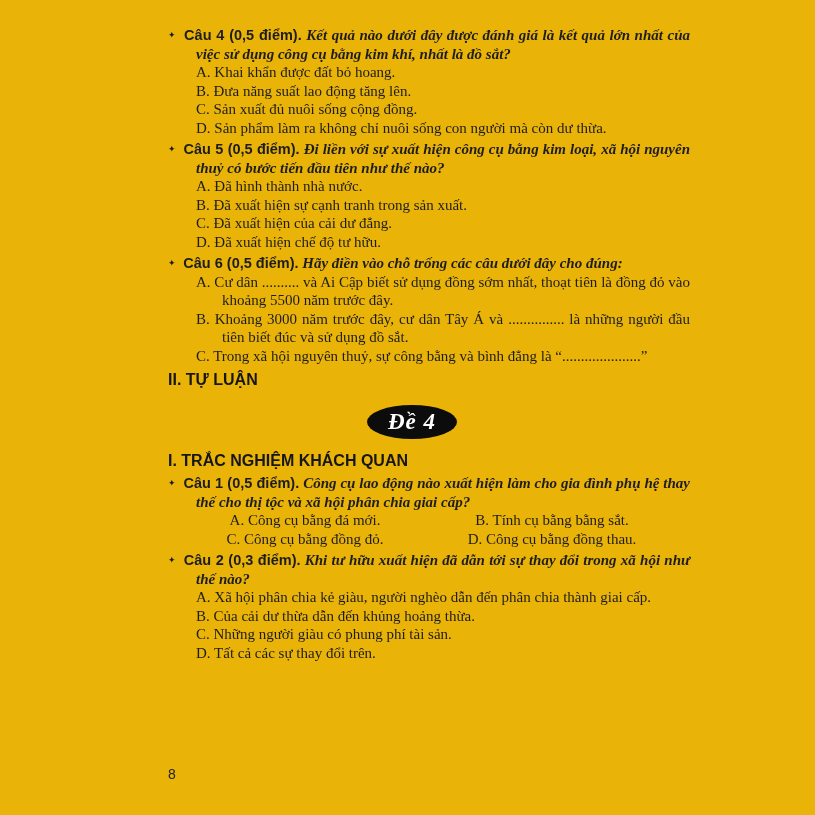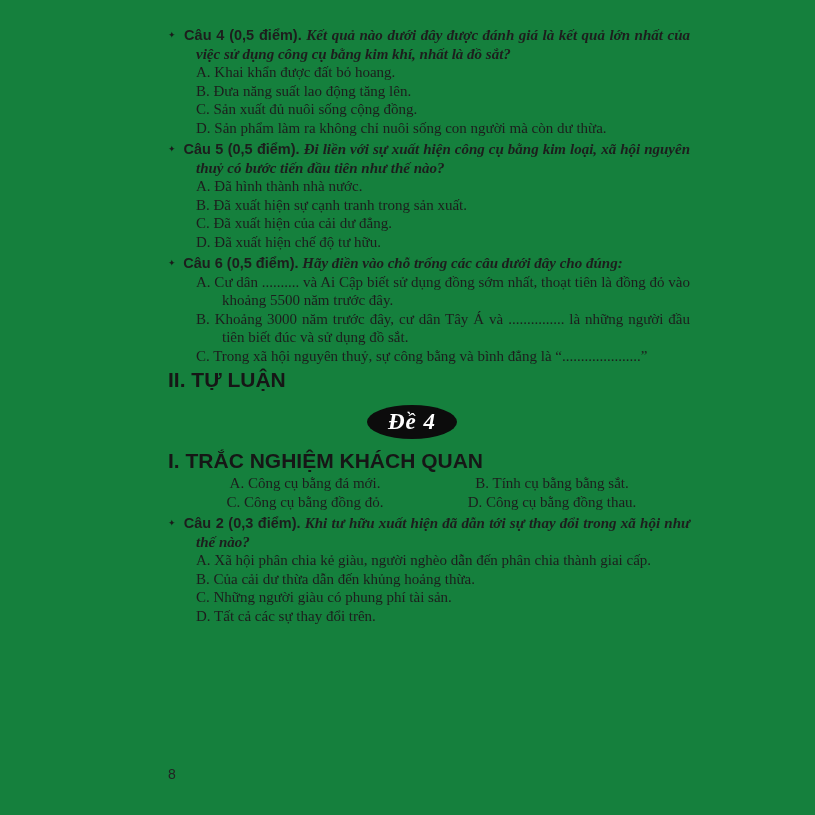--- a/index.html
+++ b/index.html
@@ -4,21 +4,21 @@
 <style>
   html, body {
     margin: 0;
     padding: 0;
     background: #ffffff;
   }
   .page {
     position: relative;
     width: 815px;
     height: 815px;
-    background: #15803d;
+    background: #eab308;
     overflow: hidden;
     font-family: "Liberation Serif", serif;
     color: #1d1d1d;
   }
   .content {
     position: absolute;
     left: 168px;
     top: 26px;
     width: 522px;
     font-size: 15px;
@@ -57,21 +57,21 @@
   .opts-grid {
     margin-left: 28px;
     display: grid;
     grid-template-columns: 218px auto;
   }
   .opts-grid .opt { text-align: center; }
   .sec-head {
     margin: 5px 0 3px 0;
     font-family: "Liberation Sans", sans-serif;
     font-weight: bold;
-    font-size: 21px;
+    font-size: 16px;
     line-height: 20px;
     color: #161616;
   }
   .badge-row {
     display: flex;
     justify-content: center;
     margin: 15px 0 12px 0;
     transform: translateX(-17px);
   }
   .badge {
@@ -149,20 +149,25 @@
 
     <div class="badge-row">
       <div class="badge">
         <span>Đề 4</span>
       </div>
     </div>
 
     <h2 class="sec-head">I. TRẮC NGHIỆM KHÁCH QUAN</h2>
 
     <section class="q">
+      <p class="q-head">
+        <span class="bullet">✦</span>
+        <span class="q-label">Câu 1 (0,5 điểm).</span>
+        <span class="q-text">Công cụ lao động nào xuất hiện làm cho gia đình phụ hệ thay thế cho thị tộc và xã hội phân chia giai cấp?</span>
+      </p>
       <div class="opts-grid">
         <p class="opt">A. Công cụ bằng đá mới.</p>
         <p class="opt">B. Tính cụ bằng bằng sắt.</p>
         <p class="opt">C. Công cụ bằng đồng đỏ.</p>
         <p class="opt">D. Công cụ bằng đồng thau.</p>
       </div>
     </section>
 
     <section class="q">
       <p class="q-head">

